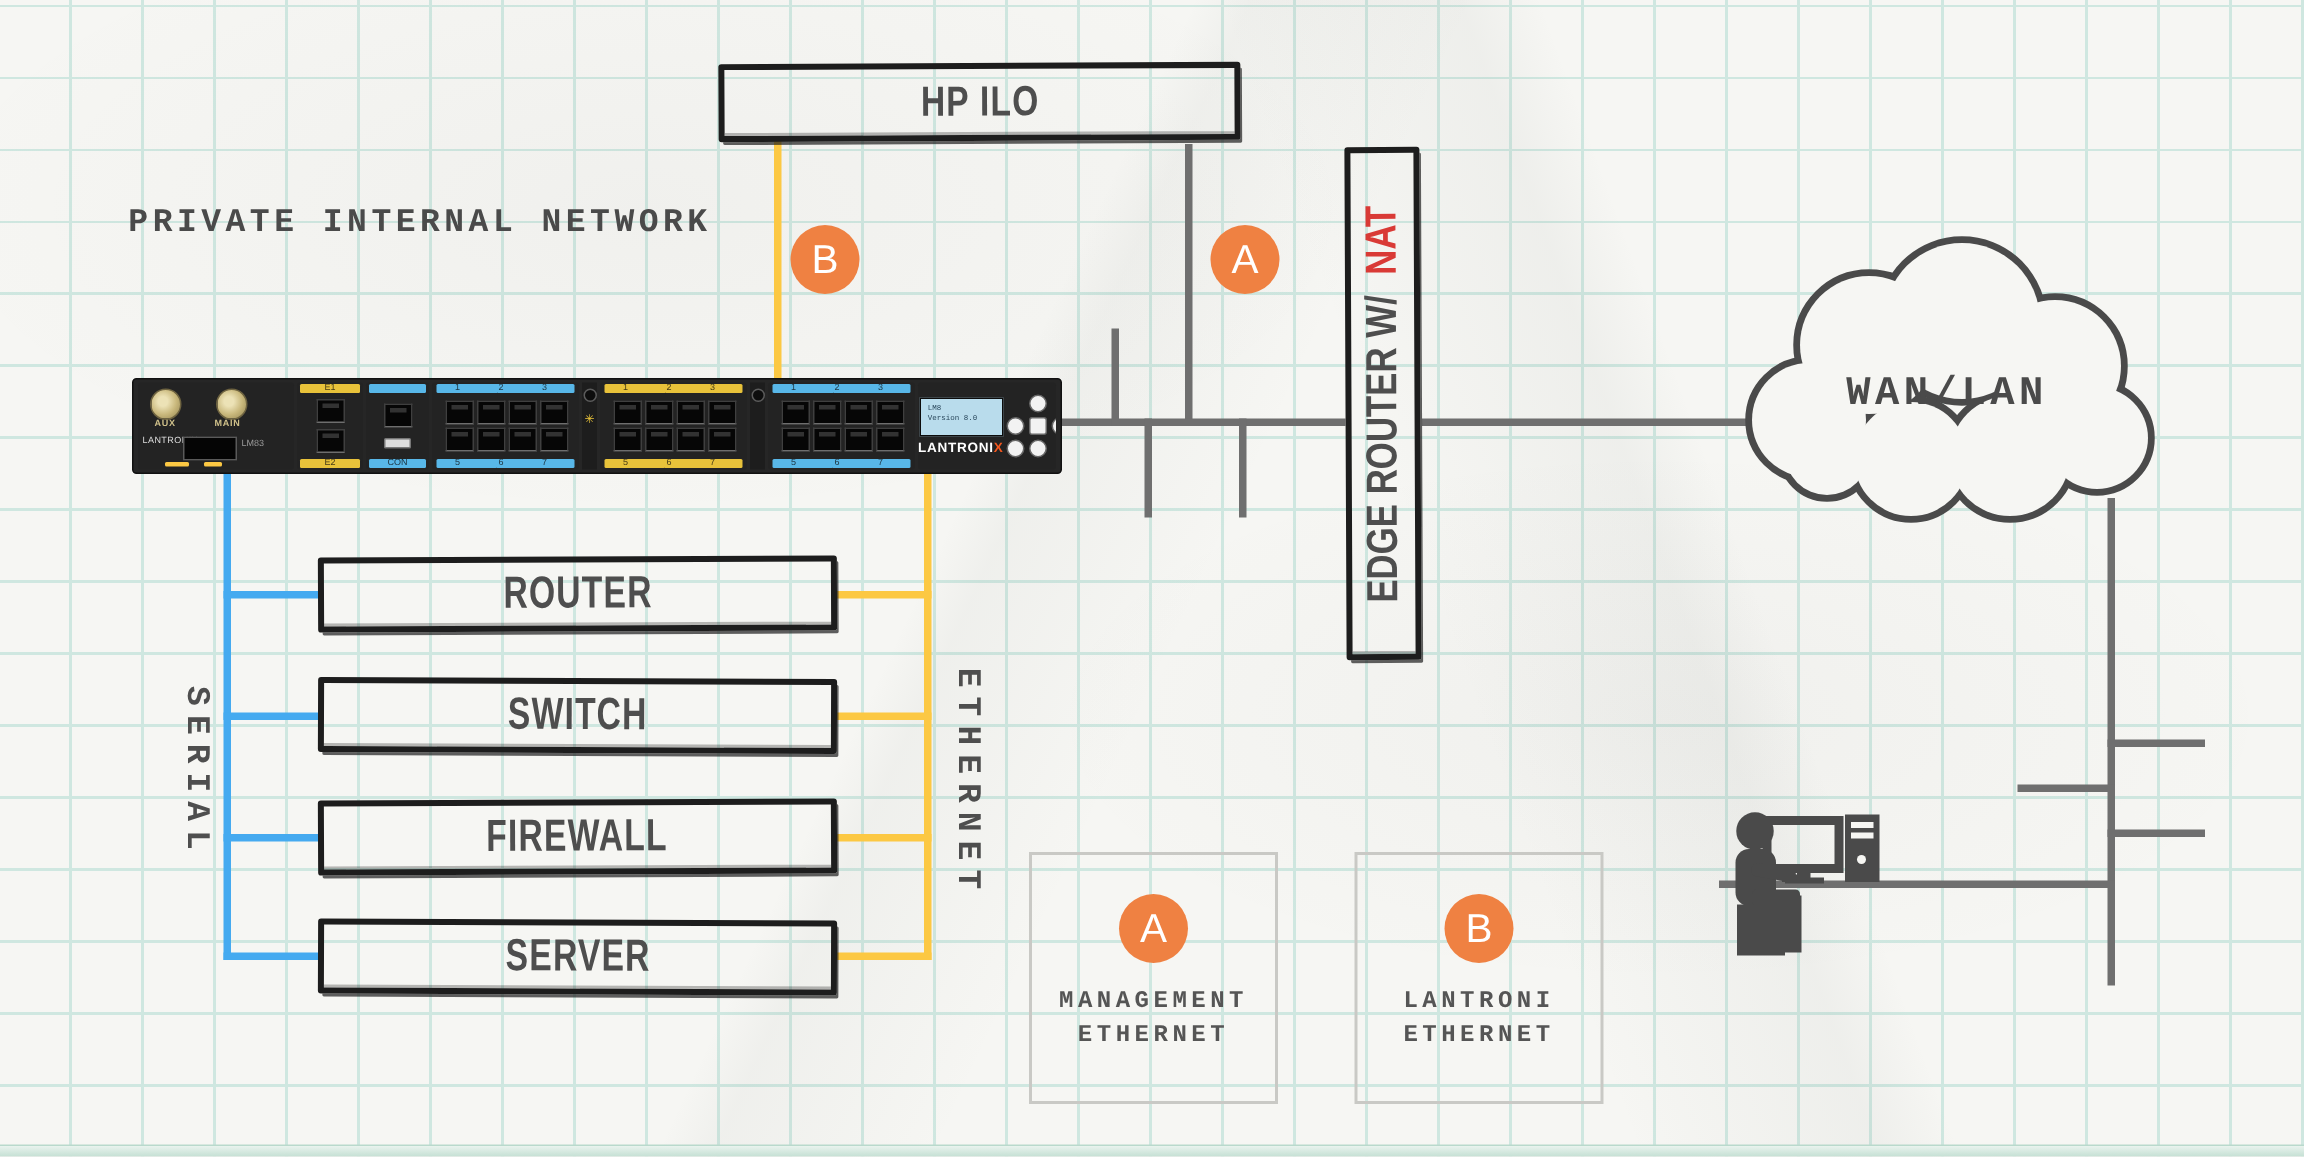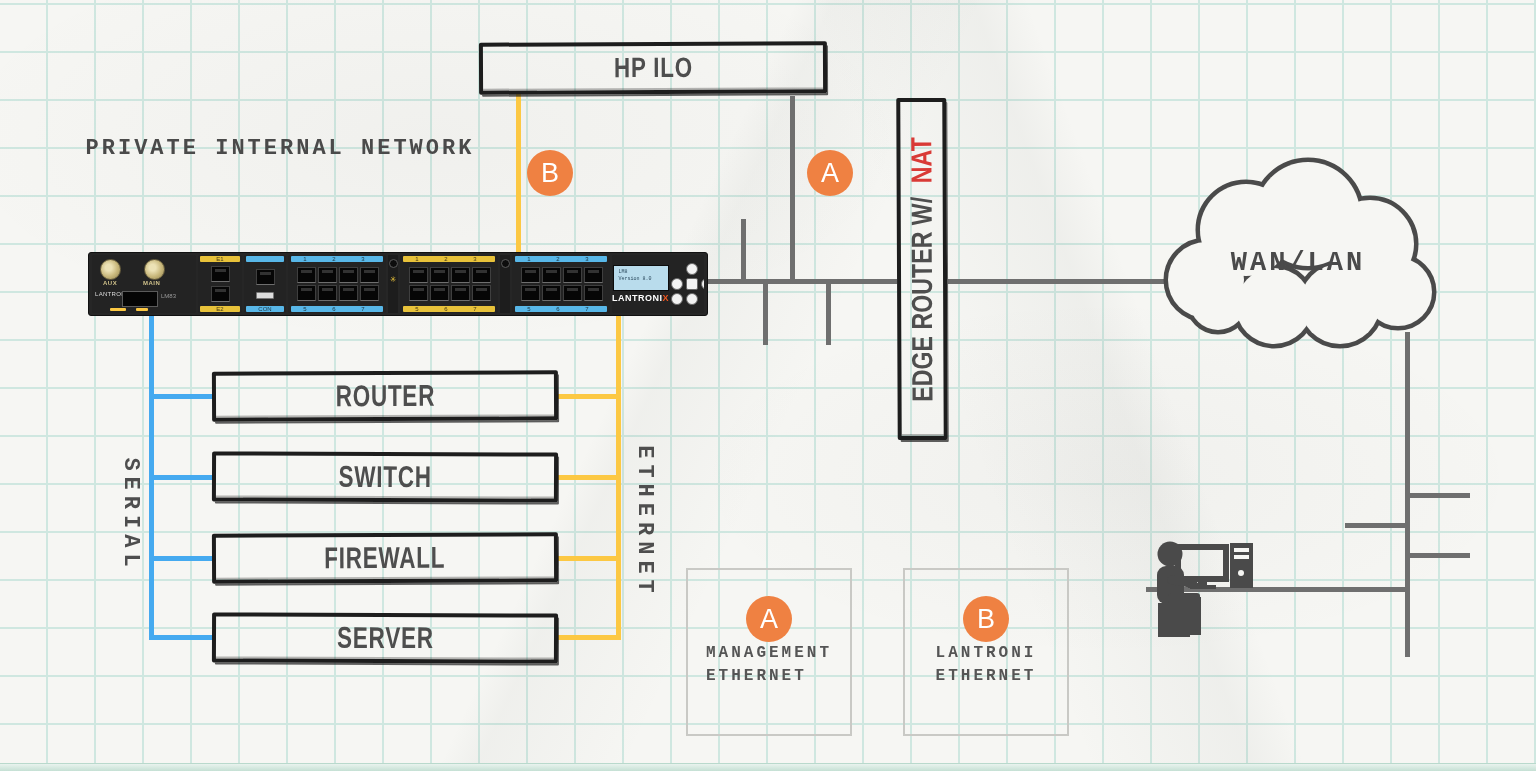--- a/index.html
+++ b/index.html
@@ -28,21 +28,21 @@
   .netname{font-size:22px;letter-spacing:3px;text-align:center;line-height:38px;}
   .vlabel{display:flex;align-items:center;justify-content:center;transform:rotate(90deg);
     font-family:"Liberation Mono",monospace;font-weight:bold;font-size:22px;letter-spacing:6px;
     color:#4e4e4e;white-space:nowrap;}
   .marker{position:absolute;width:46px;height:46px;border-radius:50%;
     background:var(--marker-orange,#ef8142);color:#fff;display:flex;align-items:center;
     justify-content:center;font-size:27px;font-family:"Liberation Sans",sans-serif;}
   .legendbox{position:absolute;width:162px;height:164px;border:2px solid #c9c9c5;
     display:flex;flex-direction:column;align-items:center;}
   .legendtext{font-family:"Liberation Mono",monospace;font-weight:bold;font-size:16px;
-    letter-spacing:3px;color:#555;text-align:left;line-height:23px;}
+    letter-spacing:3px;color:#555;text-align:center;line-height:23px;margin-top:14px;}
   
   .device{position:absolute;left:88px;top:252px;width:612px;height:58px;background:#262626;
     border:1px solid #111;border-radius:3px;display:flex;align-items:stretch;padding:2px 3px;gap:2px;}
   .mod{background:#232323;border-radius:2px;position:relative;overflow:hidden;}
   .mod-ant{width:104px;}
   .gold{position:absolute;top:4px;width:19px;height:19px;border-radius:50%;
     background:radial-gradient(circle at 40% 40%, #ece2b6 20%, #c9b87c 55%, #8f814e 100%);
     border:1px solid #6e6340;}
   .antlbl{position:absolute;top:25px;font-size:6px;color:#cfc08a;font-weight:bold;letter-spacing:0.5px;}
   .brand-sm{position:absolute;left:3px;top:36px;font-size:6px;color:#dcdcdc;letter-spacing:0.3px;}

